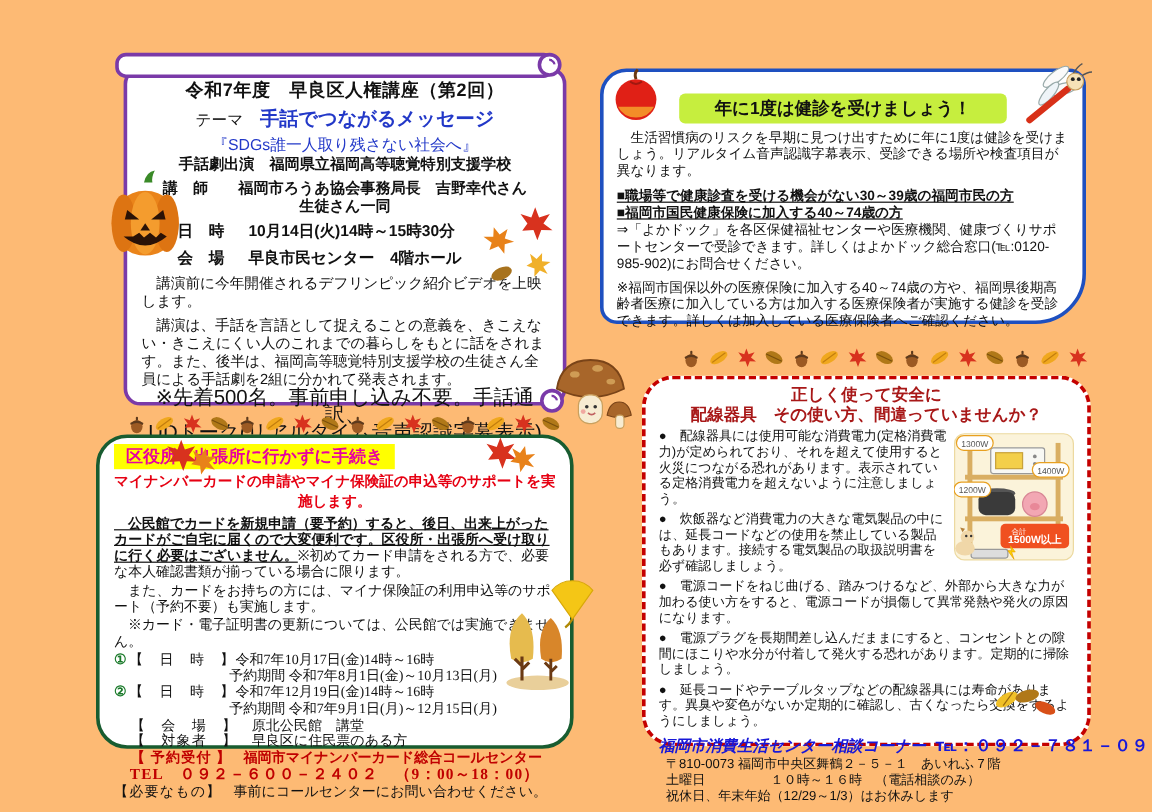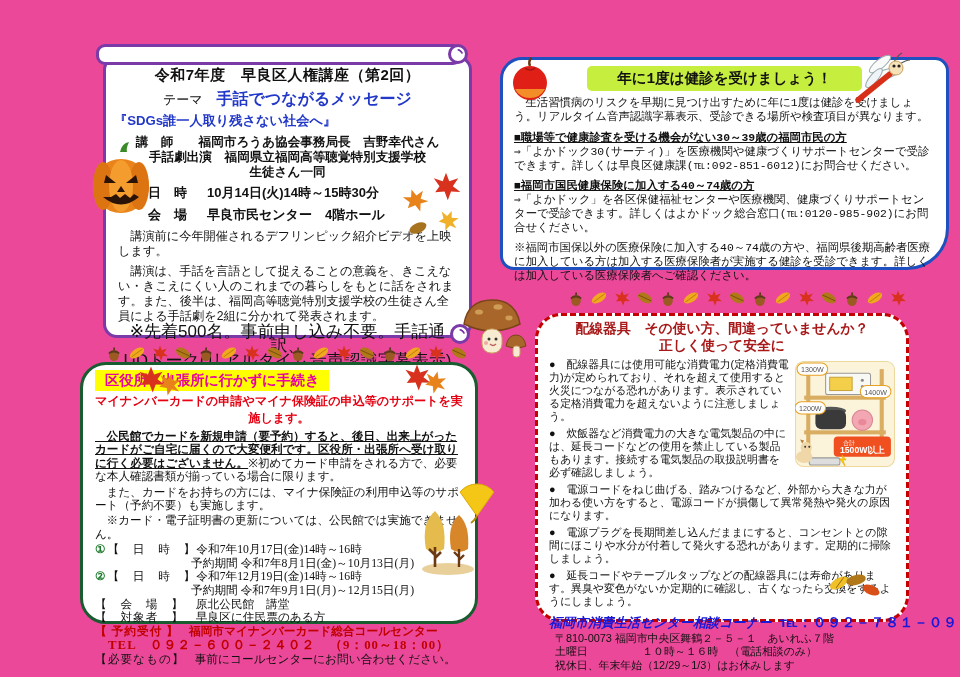--- a/index.html
+++ b/index.html
@@ -1,59 +1,59 @@
 <!DOCTYPE html>
 <html><head>
 <meta charset="utf-8">
 <style>
   html,body{margin:0;padding:0;background:#fff;}
   body{font-family:"Liberation Sans","DejaVu Sans",sans-serif;color:#111;}
-  #page{position:relative;width:960px;height:677px;background:#ec4899;overflow:hidden;}
+  #page{position:relative;width:960px;height:677px;background:#fdba74;overflow:hidden;}
   .panel{position:absolute;background:#fff;box-sizing:border-box;z-index:1;}
   .deco{position:absolute;z-index:5;}
 
   
   #box1{left:103px;top:56px;width:369px;height:282px;border:3.5px solid #7a3aa8;border-radius:14px;padding:2px 8px 0;}
   #box1-bar{position:absolute;left:96px;top:44px;width:360px;height:15px;border:3px solid #7a3aa8;border-radius:9px;background:#fff;z-index:2;}
   .curl{position:absolute;width:14px;height:14px;border:3px solid #7a3aa8;border-radius:50%;background:#fff;z-index:3;}
   .curl::after{content:"";position:absolute;inset:2px;border-radius:50%;border:2px solid #7a3aa8;border-color:#7a3aa8 transparent transparent transparent;transform:rotate(40deg);}
   #curl-tr{left:448px;top:44px;}
   #curl-br{left:450px;top:324px;}
   .b1-title{font-size:15px;font-weight:bold;text-align:center;margin-top:5px;letter-spacing:.5px;}
   .b1-theme-row{text-align:center;margin-top:4px;font-size:13px;}
   .b1-theme{color:#2238c8;font-weight:bold;font-size:16px;margin-left:14px;}
-  .b1-sdgs{color:#2238c8;font-weight:bold;font-size:13.2px;text-align:left;margin-top:2px;}
+  .b1-sdgs{color:#2238c8;font-weight:normal;font-size:13.2px;text-align:center;margin-top:2px;}
   .b1-l{font-weight:bold;font-size:12.6px;text-align:center;line-height:15px;}
   .b1-l.first{margin-top:5px;}
   .b1-kv{font-weight:bold;font-size:13px;margin:4px 0 0 34px;}
   .b1-kv .v{margin-left:20px;}
   .b1-para{font-size:12.2px;margin:5px 4px 0;line-height:15px;text-indent:1em;}
   .b1-note{font-size:17px;text-align:center;margin-top:1px;line-height:14px;}
 
   
-  #box2{left:500px;top:57px;width:449px;height:213px;border:3.5px solid #1e50c0;border-radius:22px 14px 42px 14px;padding:5px 11px 0;font-family:Liberation Mono, monospace;}
+  #box2{left:500px;top:57px;width:405px;height:213px;border:3.5px solid #1e50c0;border-radius:22px 14px 42px 14px;padding:17px 11px 0;}
   .b2-titlewrap{text-align:center;margin:1px 0 5px;}
   .b2-title{display:inline-block;background:#c6ee3e;border-radius:5px;padding:3px 30px;font-size:14.5px;font-weight:bold;}
   .b2-p{font-size:11.4px;line-height:14px;margin:0 0 7px;}
   .b2-head{font-size:11.4px;font-weight:bold;text-decoration:underline;line-height:14px;}
   .b2-body{font-size:11.4px;line-height:14px;margin:0 0 6px;}
 
   
   #box3{left:80px;top:362px;width:398px;height:262px;border:3.5px solid #185c30;border-radius:26px;padding:3px 12px 0;}
   .b3-titlewrap{margin-top:2px;}
   .b3-title{display:inline-block;background:#ffff00;color:#e800a0;font-weight:bold;font-size:14.2px;padding:1px 10px;}
   .b3-sub{color:#e60012;font-weight:bold;font-size:12.1px;text-align:center;margin:2px 0 3px;}
   .serif{font-family:"Liberation Serif","DejaVu Serif",serif;}
   .b3-p{font-size:11.6px;line-height:13.4px;margin:0 0 2px;}
   .b3-p .u{font-weight:bold;text-decoration:underline;}
   .b3-row{font-size:11.7px;line-height:13.6px;}
   .b3-num{color:#1a7a2a;font-weight:bold;margin-right:2px;}
   .b3-label{letter-spacing:1px;}
   .b3-subline{margin-left:96px;font-size:11.7px;line-height:13.6px;}
-  .b3-indent{}
+  .b3-indent{margin-left:14px;}
   .b3-red{color:#c00000;font-weight:bold;}
   .b3-tel{color:#c00000;font-weight:bold;text-align:center;font-size:12.8px;letter-spacing:1px;line-height:15px;}
 
   
   #box4{left:535px;top:313px;width:374px;height:309px;border:3px dashed #c40000;border-radius:26px;padding:5px 11px 0;}
   .b4-title{color:#a81818;font-weight:bold;font-size:13.8px;text-align:center;line-height:16.5px;}
   .b4-b{font-size:10.9px;line-height:13px;margin:4px 0 0;}
   .illo{float:right;width:100px;height:108px;margin:2px 0 4px 6px;}
   .b4-contact{margin-top:5px;white-space:nowrap;}
   .b4-contact .nm{color:#1818d8;font-weight:bold;font-size:13px;font-style:italic;}
@@ -97,22 +97,22 @@
 
   <div id="box1-bar"></div>
   <div id="curl-tr" class="curl"></div>
   <div id="curl-br" class="curl"></div>
   <div id="box1" class="panel">
     <div class="b1-title">令和7年度　早良区人権講座（第2回）</div>
     <div class="b1-theme-row">
       <span>テーマ</span><span class="b1-theme">手話でつながるメッセージ</span>
     </div>
     <div class="b1-sdgs">『SDGs誰一人取り残さない社会へ』</div>
+    <div class="b1-l">手話劇出演　福岡県立福岡高等聴覚特別支援学校</div>
     <div class="b1-l first">講　師　　福岡市ろうあ協会事務局長　吉野幸代さん</div>
-    <div class="b1-l">手話劇出演　福岡県立福岡高等聴覚特別支援学校</div>
     <div class="b1-l">生徒さん一同</div>
     <div class="b1-kv">
       <span>日　時</span><span class="v">10月14日(火)14時～15時30分</span>
     </div>
     <div class="b1-kv">
       <span>会　場</span><span class="v">早良市民センター　4階ホール</span>
     </div>
     <p class="b1-para">講演前に今年開催されるデフリンピック紹介ビデオを上映します。</p>
     <p class="b1-para">講演は、手話を言語として捉えることの意義を、きこえない・きこえにくい人のこれまでの暮らしをもとに話をされます。また、後半は、福岡高等聴覚特別支援学校の生徒さん全員による手話劇を2組に分かれて発表されます。</p>
     <div class="b1-note">※先着500名。事前申し込み不要。手話通訳、</div>
@@ -143,21 +143,20 @@
       </g>
     <ellipse cx="24" cy="58" rx="9" ry="5" fill="#a8731e" transform="rotate(-24 24 58)"></ellipse>
   </svg>
 
   <div id="box2" class="panel">
     <div class="b2-titlewrap">
       <span class="b2-title">年に1度は健診を受けましょう！</span>
     </div>
     <p class="b2-p">　生活習慣病のリスクを早期に見つけ出すために年に1度は健診を受けましょう。リアルタイム音声認識字幕表示、受診できる場所や検査項目が異なります。</p>
     <div class="b2-head">■職場等で健康診査を受ける機会がない30～39歳の福岡市民の方</div>
-    <p class="b2-body">⇒「よかドック30(サーティ)」を医療機関や健康づくりサポートセンターで受診できます。詳しくは早良区健康課(℡:092-851-6012)にお問合せください。</p>
     <div class="b2-head">■福岡市国民健康保険に加入する40～74歳の方</div>
     <p class="b2-body">⇒「よかドック」を各区保健福祉センターや医療機関、健康づくりサポートセンターで受診できます。詳しくはよかドック総合窓口(℡:0120-985-902)にお問合せください。</p>
     <p class="b2-body">※福岡市国保以外の医療保険に加入する40～74歳の方や、福岡県後期高齢者医療に加入している方は加入する医療保険者が実施する健診を受診できます。詳しくは加入している医療保険者へご確認ください。</p>
   </div>
 
   <svg class="deco" style="left:507px;top:57px" width="46" height="44" viewBox="0 0 46 44">
     <path d="M23 9 q-2 -5 1.5 -8" stroke="#6b3a12" stroke-width="2.5" fill="none"></path>
     <circle cx="23" cy="26" r="17" fill="#e02016"></circle>
     <path d="M8 32 a17 17 0 0 0 30 0 z" fill="#f6a12c" opacity="0.85"></path>
     <path d="M18 11 q5 4 10 0" stroke="#a01810" stroke-width="1.6" fill="none"></path>
@@ -270,22 +269,22 @@
 
   <svg class="deco" style="left:420px;top:505px" width="56" height="72" viewBox="0 0 56 72">
     <ellipse cx="28" cy="64" rx="26" ry="6" fill="#e9cf9a"></ellipse>
     <path d="M15 6 Q27 18 24 44 Q15 50 6 44 Q1 18 15 6 Z" fill="#e6bb4e"></path>
     <path d="M15 62 V42 M15 50 L9 44 M15 53 L21 47" stroke="#6b3a14" stroke-width="2.6" fill="none"></path>
     <path d="M39 10 Q50 20 48 44 Q39 50 31 44 Q27 20 39 10 Z" fill="#d8862a"></path>
     <path d="M39 62 V44 M39 52 L34 47 M39 55 L44 50" stroke="#6b3a14" stroke-width="2.4" fill="none"></path>
   </svg>
 
   <div id="box4" class="panel">
+    <div class="b4-title">正しく使って安全に</div>
     <div class="b4-title">配線器具　その使い方、間違っていませんか？</div>
-    <div class="b4-title">正しく使って安全に</div>
     <div>
 
       <svg class="illo" viewBox="0 0 98 104">
         <rect x="0.5" y="0.5" width="97" height="103" rx="8" fill="#fbf3da" stroke="#ecd9a0"></rect>
         <rect x="11" y="8" width="4" height="86" fill="#d9ae62"></rect>
         <rect x="83" y="8" width="4" height="86" fill="#d9ae62"></rect>
         <rect x="9" y="34" width="80" height="4" fill="#d9ae62"></rect>
         <rect x="9" y="68" width="80" height="4" fill="#d9ae62"></rect>
         <rect x="30" y="12" width="44" height="21" rx="2" fill="#f8f8f4" stroke="#999"></rect>
         <rect x="34" y="16" width="22" height="13" fill="#f3cf4a" stroke="#c8a23c"></rect>

